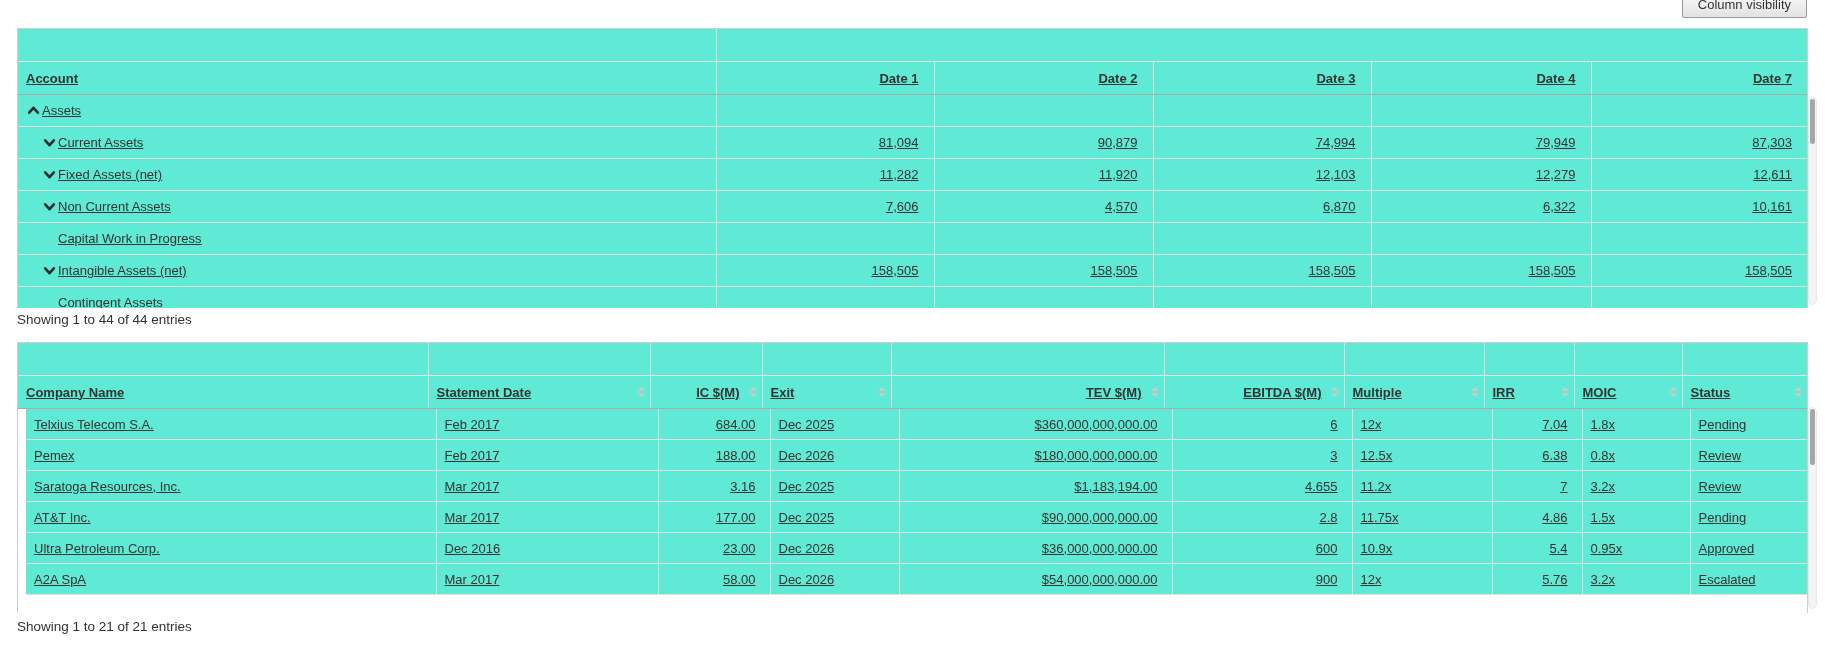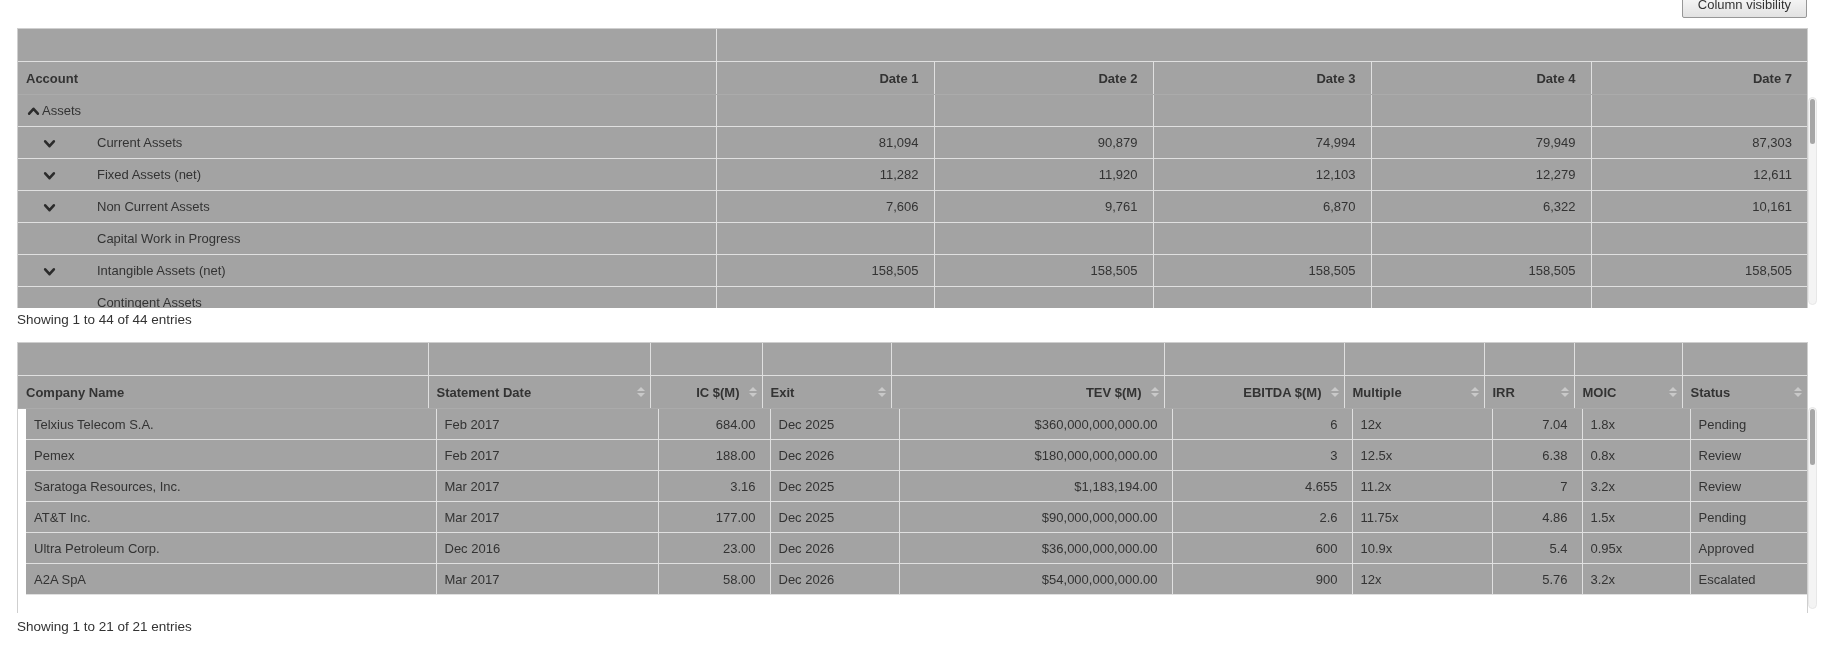--- a/index.html
+++ b/index.html
@@ -8,35 +8,35 @@
 
   
   .colvis-btn{position:absolute;top:-12px;right:18px;height:30px;padding:4px 15px 2px;
       font-family:inherit;font-size:13px;color:#333;cursor:pointer;
       border:1px solid #979797;border-radius:2px;
       background:linear-gradient(to bottom,#ffffff 0%,#e2e2e2 100%);}
 
   
   .dt-wrap{position:absolute;left:17px;width:1791px;background:#fff;}
   .dt-head{border:1px solid #cfcfcf;border-bottom:0;}
-  table.grid{border-collapse:collapse;table-layout:fixed;width:1789px;background:#a3a3a3;}
+  table.grid{border-collapse:collapse;table-layout:fixed;width:1789px;background:#5eead4;text-decoration:underline;}
   table.grid th,table.grid td{border-right:1px solid #e0e0e0;border-bottom:1px solid #e0e0e0;
       padding:0 8px;overflow:hidden;white-space:nowrap;font-size:13px;color:#333;text-align:left;}
   table.grid th:last-child,table.grid td:last-child{border-right:0;}
   tr.empty-row th{height:32px;}
   tr.header-row th{height:32px;font-weight:bold;border-bottom:1px solid #ababab;position:relative;}
   .dt-body{overflow:hidden;border-left:1px solid #cfcfcf;border-right:1px solid #cfcfcf;background:#fff;}
   .acc-body td{height:31px;}
   .co-body td{height:30px;}
   .ar{text-align:right !important;padding-right:14px !important;}
   .acc-num{text-align:right !important;padding-right:15px !important;}
 
   
-  .tree{display:flex;align-items:flex-end;}
-  .lv1{padding-left:16px;gap:39px;}
+  .tree{display:flex;align-items:center;}
+  .lv1{padding-left:16px;}
   .chev{display:inline-flex;align-items:center;justify-content:center;width:14px;margin-right:2px;cursor:pointer;}
   .chev-spacer{display:inline-block;width:16px;}
 
   
   .sort{position:absolute;right:5px;top:50%;transform:translateY(-50%);display:flex;flex-direction:column;gap:2px;}
   .sort i{display:block;width:0;height:0;border-left:4px solid transparent;border-right:4px solid transparent;}
   .sort .up{border-bottom:4px solid #c9c9c9;}
   .sort .dn{border-top:4px solid #c9c9c9;}
 
   
@@ -151,21 +151,21 @@
                 <span class="tree lv1">
             <span class="chev">
                     <svg width="13" height="13" viewBox="0 0 12 12">
                       <path d="M2 4 L6 8.5 L10 4" fill="none" stroke="#2b2b2b" stroke-width="2.4" stroke-linecap="round" stroke-linejoin="round"></path>
                     </svg>
                   </span>
             <span>Non Current Assets</span>
                 </span>
               </td>
           <td class="acc-num">7,606</td>
-          <td class="acc-num">9,761</td>
+          <td class="acc-num">4,570</td>
           <td class="acc-num">6,870</td>
           <td class="acc-num">6,322</td>
           <td class="acc-num">10,161</td>
         </tr>
 
         <tr>
           <td>
                 <span class="tree lv1">
             <span class="chev-spacer"></span>
             <span>Capital Work in Progress</span>
@@ -345,21 +345,21 @@
           <td>Review</td>
         </tr>
 
 
         <tr>
           <td>AT&amp;T Inc.</td>
           <td>Mar 2017</td>
           <td class="ar">177.00</td>
           <td>Dec 2025</td>
           <td class="ar">$90,000,000,000.00</td>
-          <td class="ar">2.6</td>
+          <td class="ar">2.8</td>
           <td>11.75x</td>
           <td class="ar">4.86</td>
           <td>1.5x</td>
           <td>Pending</td>
         </tr>
 
         <tr>
           <td>Ultra Petroleum Corp.</td>
           <td>Dec 2016</td>
           <td class="ar">23.00</td>

